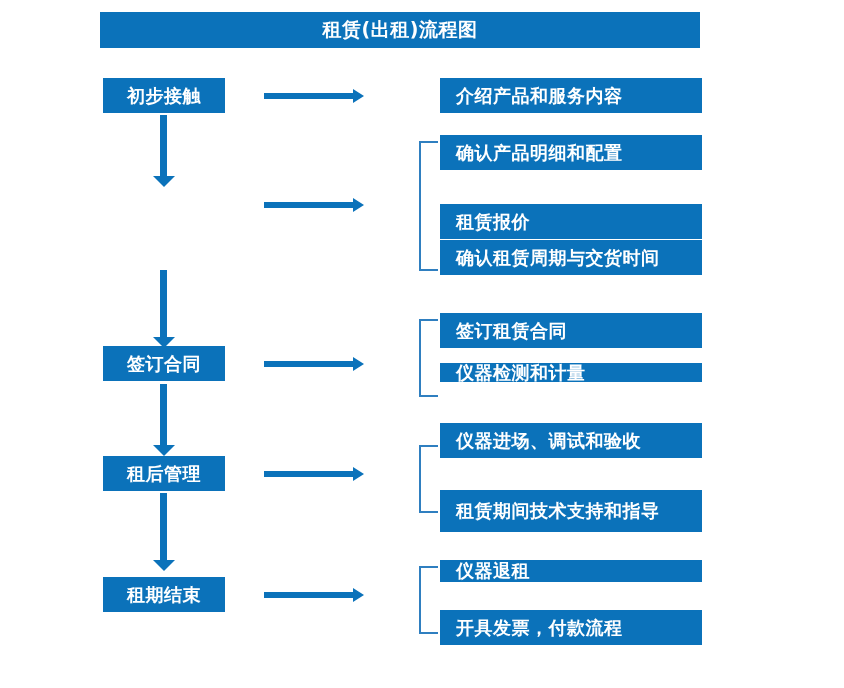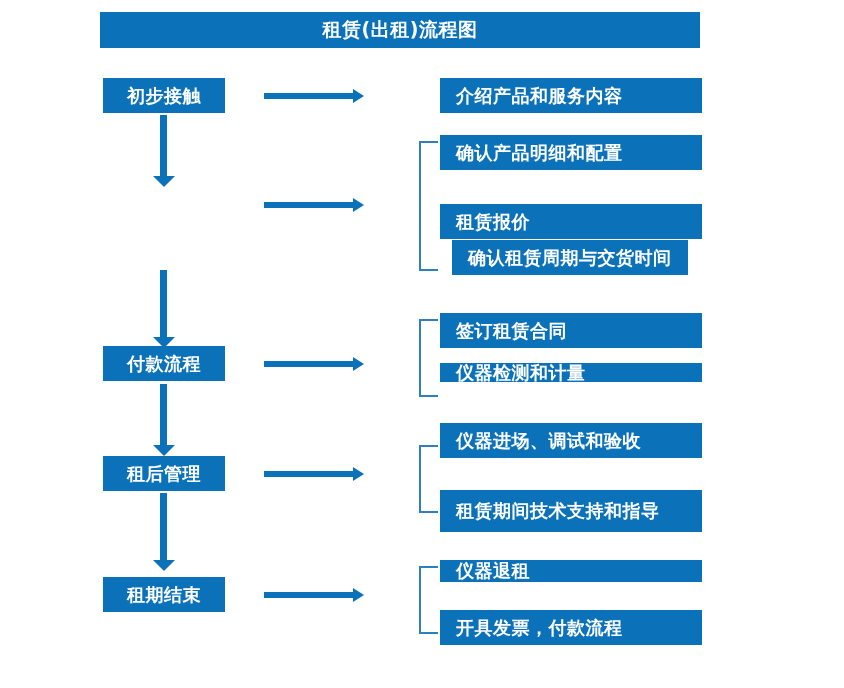--- a/index.html
+++ b/index.html
@@ -119,28 +119,28 @@
     <div class="shaft" style="width:89px;"></div>
     <div class="head" style="left:89px;"></div>
   </div>
 
   <div class="bracket" style="left:419px; top:141px; width:19px; height:130px;"></div>
 
   <div class="box detail-box" style="left:440px; top:135px; width:262px; height:35px;">确认产品明细和配置</div>
 
   <div class="box detail-box" style="left:440px; top:187px; width:262px; height:35px;margin-top:17px;">租赁报价</div>
 
-  <div class="box detail-box" style="left:440px; top:240px; width:236px; height:35px;margin-left:12px;">确认租赁周期与交货时间</div>
+  <div class="box detail-box" style="left:440px; top:240px; width:262px; height:35px;">确认租赁周期与交货时间</div>
 
   <div class="v-arrow" style="left:153px; top:270px; height:78px;">
     <div class="shaft" style="height:67px;"></div>
     <div class="head" style="top:67px;"></div>
   </div>
 
-  <div class="box stage-box" style="left:103px; top:346px; width:122px; height:35px;">付款流程</div>
+  <div class="box stage-box" style="left:103px; top:346px; width:122px; height:35px;">签订合同</div>
 
   <div class="h-arrow" style="left:264px; top:354px; width:100px;">
     <div class="shaft" style="width:89px;"></div>
     <div class="head" style="left:89px;"></div>
   </div>
 
   <div class="bracket" style="left:419px; top:319px; width:19px; height:78px;"></div>
 
   <div class="box detail-box" style="left:440px; top:313px; width:262px; height:35px;">签订租赁合同</div>
 

